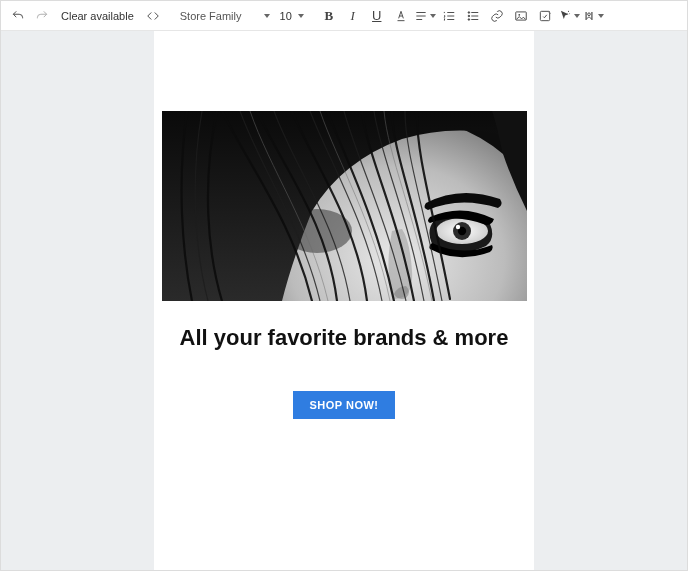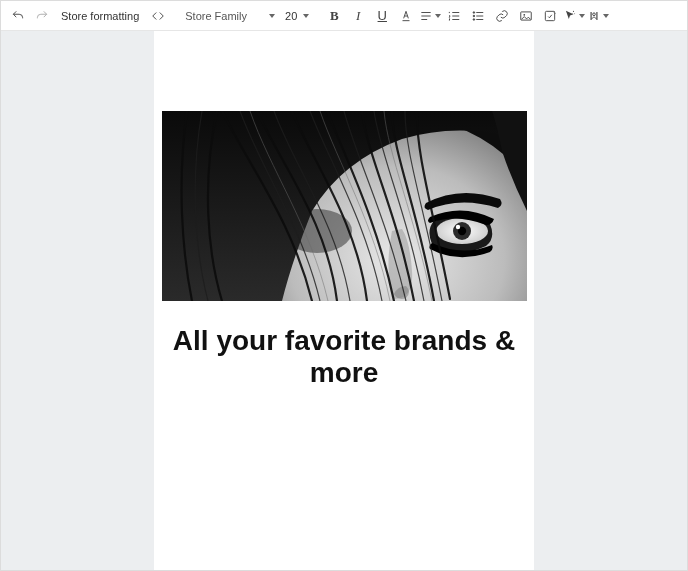--- a/index.html
+++ b/index.html
@@ -12,21 +12,21 @@
   .clearfmt { padding: 0 6px; height: 22px; display: flex; align-items: center; cursor: pointer; color: #333; }
   .fontsel { display: flex; align-items: center; height: 22px; padding: 0 4px 0 8px; cursor: pointer; gap: 20px; color: #555; margin-left: 6px; }
   .sizesel { display: flex; align-items: center; height: 22px; padding: 0 4px; cursor: pointer; gap: 4px; color: #333; }
   .bold { font-weight: bold; font-size: 13px; font-family: 'Times New Roman', serif; }
   .italic { font-style: italic; font-size: 13px; font-family: 'Times New Roman', serif; }
   .underline { text-decoration: underline; font-size: 13px; }
   .canvas { flex: 1; background: #eceef0; display: flex; justify-content: center; overflow: hidden; }
   .page { width: 380px; background: #fff; margin-top: 0; padding-top: 80px; display: flex; flex-direction: column; align-items: center; }
   .hero { width: 365px; height: 190px; background: #1a1a1a; position: relative; overflow: hidden; }
   .hero svg { width: 100%; height: 100%; display: block; }
-  .headline { font-size: 28px; font-weight: 700; color: #111; margin-top: 24px; text-align: center; }
+  .headline { font-size: 22px; font-weight: 700; color: #111; margin-top: 24px; text-align: center; }
   .subline { font-size: 13px; color: #444; margin-top: 12px; text-align: center; }
   .cta { margin-top: 40px; background: #2f7de1; color: #fff; font-size: 11px; font-weight: 600; padding: 8px 16px; border: none; cursor: pointer; letter-spacing: .5px; }
   .caret-tri { width:0; height:0; border-left:3px solid transparent; border-right:3px solid transparent; border-top:4px solid #666; display:inline-block; margin-left:2px; }
   .sp { width: 6px; }
 </style>
 </head>
 <body>
 
 <div class="frame">
 
@@ -37,36 +37,36 @@
           <path d="M9 14l-5-5 5-5M4 9h10a6 6 0 016 6v1"></path>
         </svg>
     </div>
     <div class="tbtn" style="opacity:.45">
       <svg viewBox="0 0 24 24">
           <path d="M15 14l5-5-5-5M20 9H10a6 6 0 00-6 6v1"></path>
         </svg>
     </div>
 
     <div class="clearfmt">
-      <span>Store formatting</span>
+      <span>Clear available</span>
     </div>
 
     <div class="tbtn">
       <svg viewBox="0 0 24 24">
           <path d="M9 18l-6-6 6-6M15 6l6 6-6 6"></path>
         </svg>
     </div>
 
     <div class="fontsel">
       <span>Store Family</span>
       <span class="caret-tri"></span>
     </div>
 
     <div class="sizesel">
-      <span>20</span>
+      <span>10</span>
       <span class="caret-tri"></span>
     </div>
 
     <div class="sp"></div>
 
     <div class="tbtn bold">B</div>
     <div class="tbtn italic">I</div>
     <div class="tbtn underline">U</div>
 
     <div class="tbtn">
@@ -208,17 +208,18 @@
           <g stroke="#6a6a6a" stroke-width="0.8" fill="none" opacity="0.6">
             <path d="M88 0 C108 58 148 114 166 190"></path>
             <path d="M158 0 C176 52 212 112 228 190"></path>
             <path d="M222 0 C226 44 252 102 270 190"></path>
           </g>
         </svg>
       </div>
 
       <div class="headline">All your favorite brands &amp; more</div>
 
+      <button class="cta">SHOP NOW!</button>
 
     </div>
   </div>
 
 </div>
 
 </body></html>

